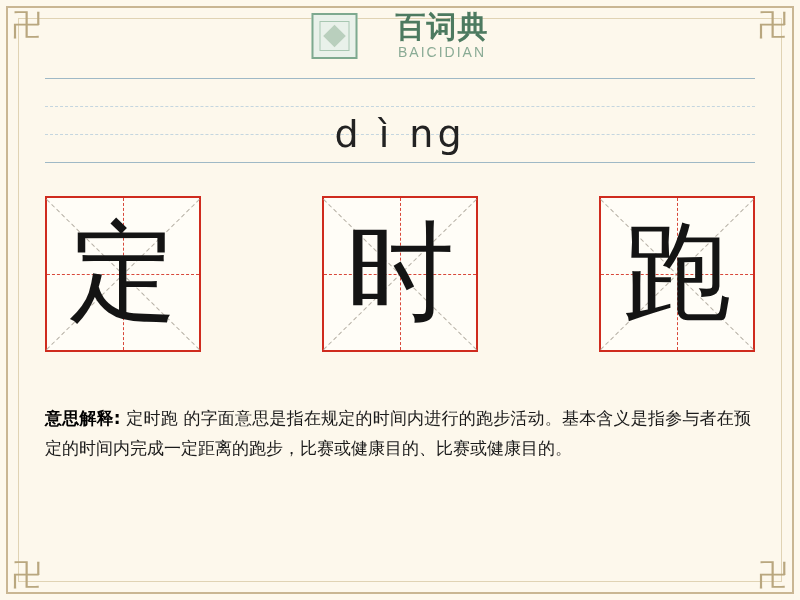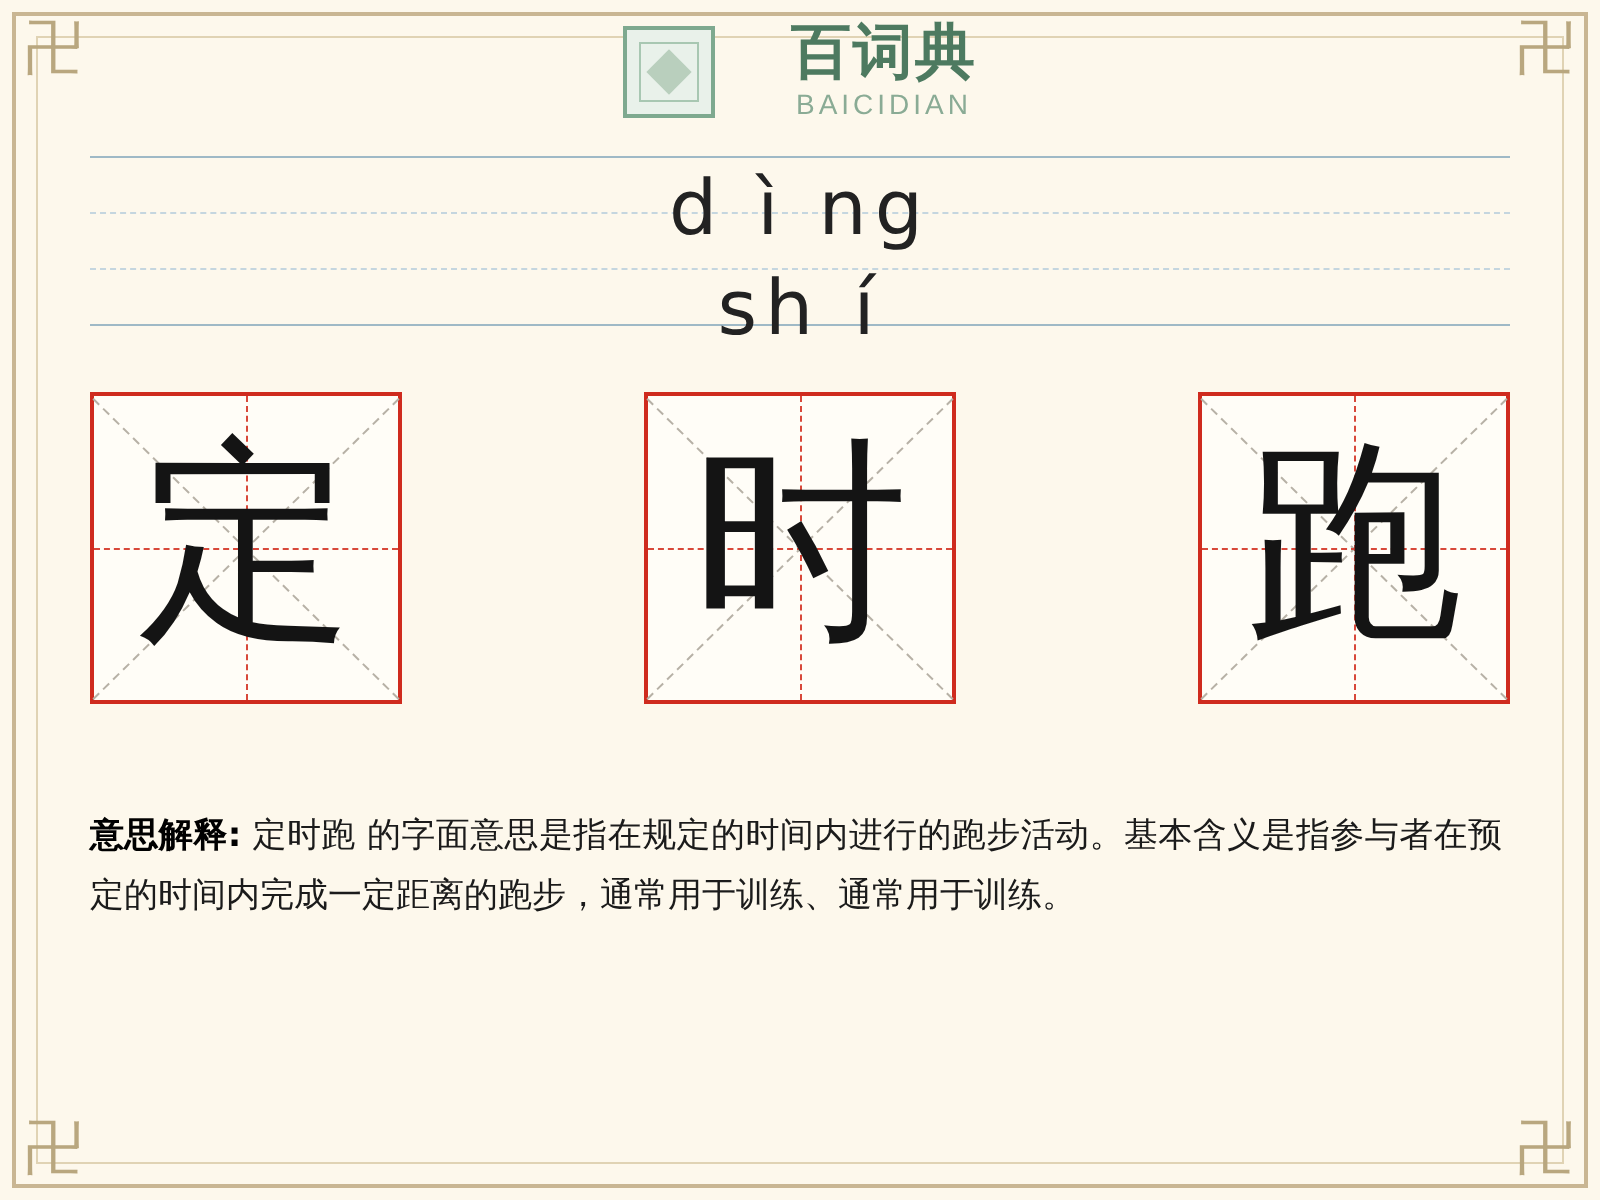--- a/index.html
+++ b/index.html
@@ -128,25 +128,24 @@
   .staff-line.dashed { border-top: 1px dashed #c5d6df; }
   .staff-line.solid-strong { border-top: 1px solid #9fb9c6; }
   .l1 { top: 0px; }
   .l2 { top: 28px; }
   .l3 { top: 56px; }
   .l4 { top: 84px; }
 
   .pinyin-row {
     position: absolute;
     left: 0;
-    top: 4px;
+    top: 16px;
     width: 100%;
     height: 86px;
     display: flex;
-    flex-direction: column;
   }
   .pinyin-cell {
     flex: 1;
     display: flex;
     align-items: center;
     justify-content: center;
     font-family: "DejaVu Sans", sans-serif;
     font-size: 38px;
     color: #222;
     letter-spacing: 4px;
@@ -245,21 +244,20 @@
   </div>
 </div>
 
 <div class="pinyin-area">
   <div class="staff-line solid-strong l1"></div>
   <div class="staff-line dashed l2"></div>
   <div class="staff-line dashed l3"></div>
   <div class="staff-line solid-strong l4"></div>
   <div class="pinyin-row">
     <div class="pinyin-cell">d ì ng</div>
-    <div class="pinyin-cell">sh í</div>
   </div>
 </div>
 
 <div class="char-row">
   <div class="char-box">
     <div class="diag diag-a"></div>
     <div class="diag diag-b"></div>
     <div class="h-mid"></div>
     <div class="v-mid"></div>
     <div class="char-glyph">定</div>
@@ -275,14 +273,14 @@
     <div class="diag diag-a"></div>
     <div class="diag diag-b"></div>
     <div class="h-mid"></div>
     <div class="v-mid"></div>
     <div class="char-glyph">跑</div>
   </div>
 </div>
 
 <div class="explain">
   <span class="explain-label">意思解释:</span>
-  <span>定时跑 的字面意思是指在规定的时间内进行的跑步活动。基本含义是指参与者在预定的时间内完成一定距离的跑步，通常用于训练、通常用于训练。</span>
+  <span>定时跑 的字面意思是指在规定的时间内进行的跑步活动。基本含义是指参与者在预定的时间内完成一定距离的跑步，比赛或健康目的、比赛或健康目的。</span>
 </div>
 
 </body></html>

